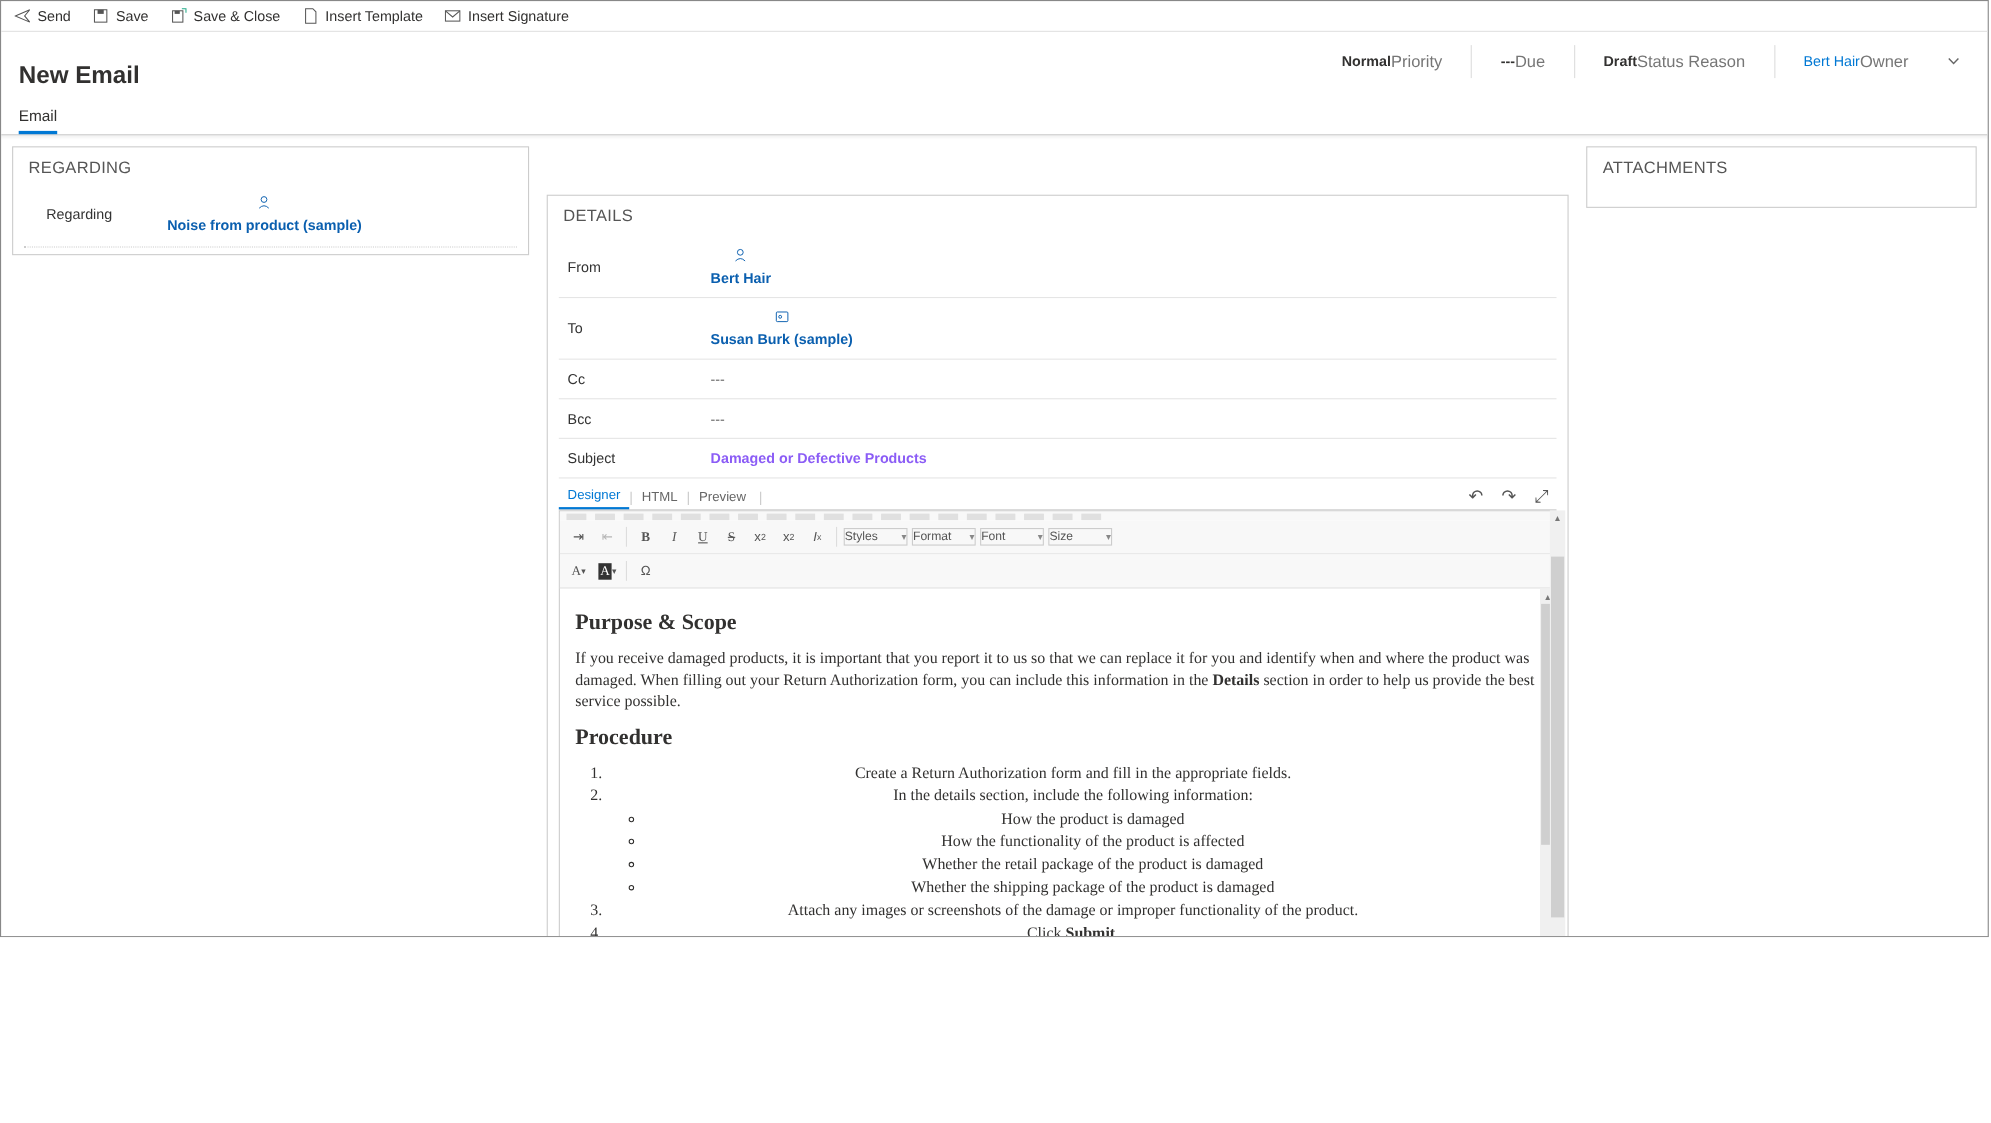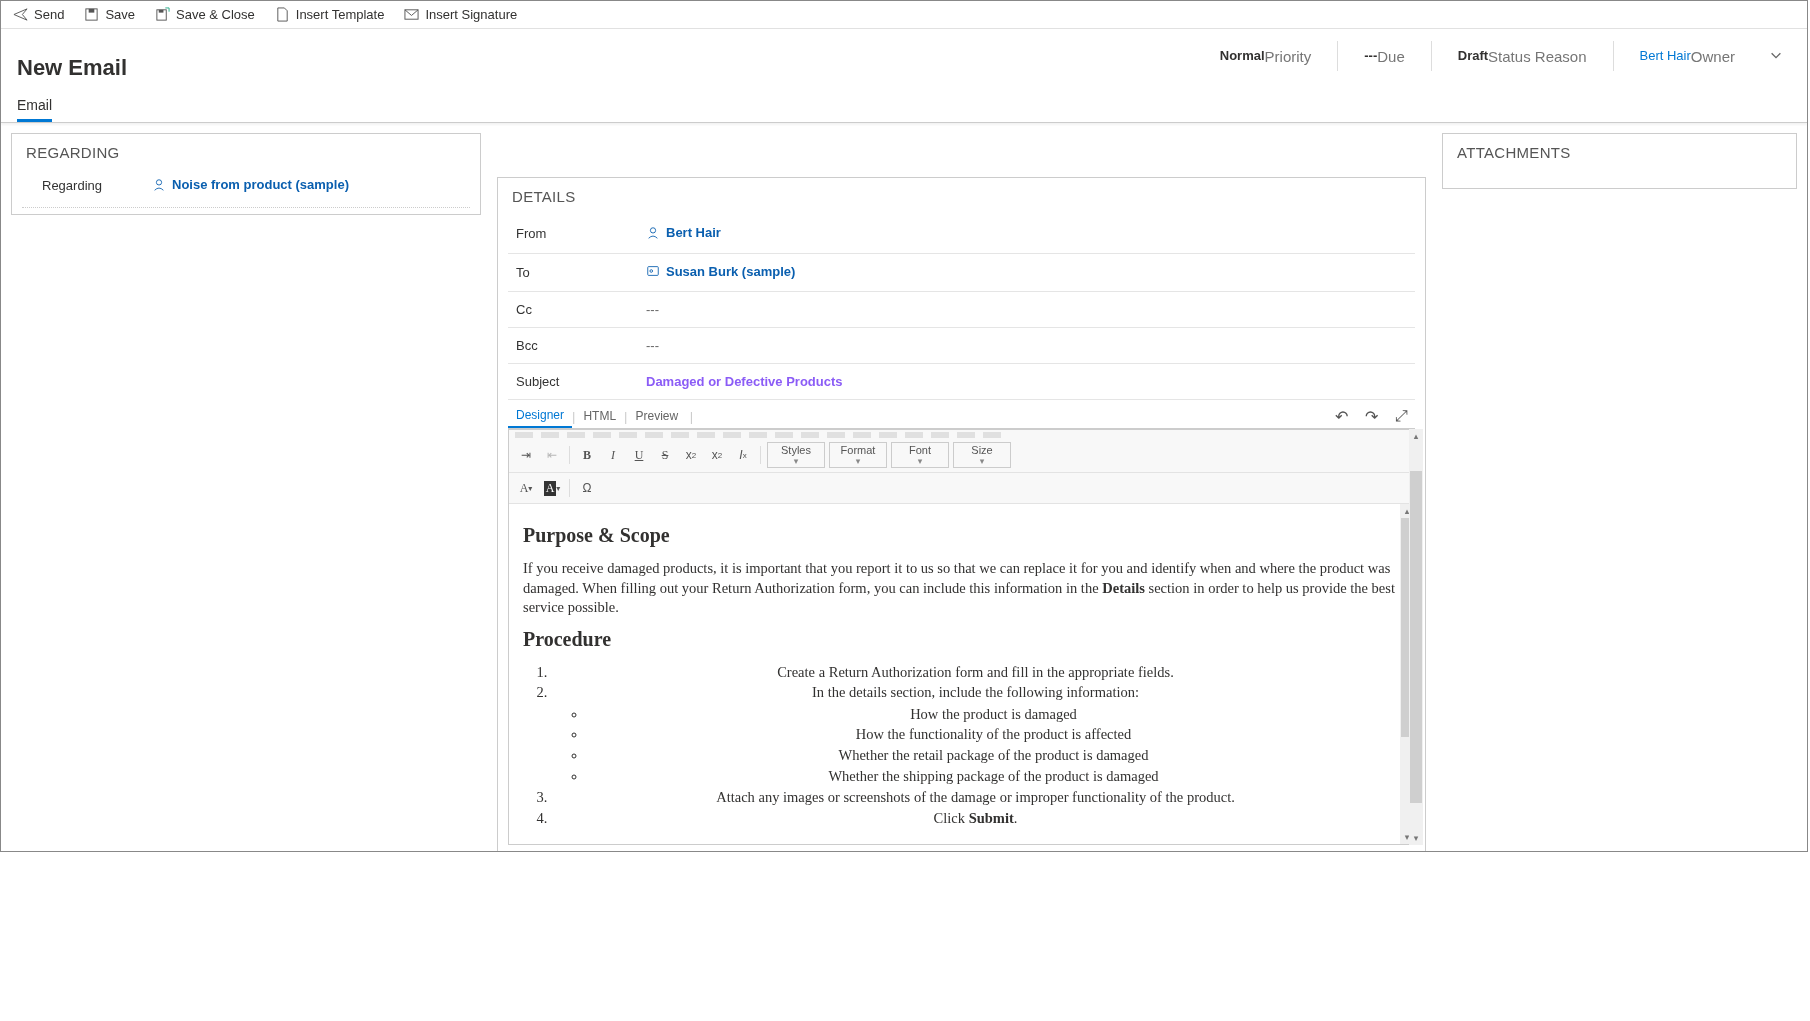--- a/index.html
+++ b/index.html
@@ -33,21 +33,21 @@
     .panel-title { font-size: 15px; padding: 10px 14px; color: #555; letter-spacing: .3px; }
     
     .col-left { width: 470px; display: flex; flex-direction: column; }
     .col-mid { flex: 1; display: flex; flex-direction: column; margin-top: 44px; }
     .col-right { width: 355px; }
     
     .regarding-panel { flex: 0 0 auto; }
     .regarding-row { display: flex; align-items: center; padding: 6px 14px 12px 20px; border-bottom: 1px dotted #ccc; margin: 0 10px 6px 10px; }
     .row-label { width: 110px; font-size: 13px; color: #333; }
     .row-value { flex: 1; }
-    .person-chip { display: inline-flex; align-items: center; gap: 6px; color: #0a5faf; font-size: 13px; font-weight: 600; }
+    .person-chip { display: inline-flex; align-items: center; gap: 6px; color: #0a5faf; font-size: 13px; font-weight: 600; flex-direction: column; }
     .person-chip svg { width: 14px; height: 14px; }
     
     .details-panel { flex: 1; display: flex; flex-direction: column; }
     .details-rows { padding: 0 10px; }
     .details-row { display: flex; align-items: center; padding: 10px 8px; border-bottom: 1px solid #e5e5e5; }
     .details-row .row-label { width: 130px; }
     .details-row .row-value.plain { color: #8b5cf6; font-weight: 600; }
     .details-row .row-value.empty { color: #666; }
     
     
@@ -60,21 +60,21 @@
     
     
     .rt-area { margin: 0 10px; border: 1px solid #ccc; display: flex; flex-direction: column; flex: 1; position: relative; }
     .rt-toolbar-row { display: flex; align-items: center; padding: 4px 6px; background: #f8f8f8; border-bottom: 1px solid #e3e3e3; gap: 4px; flex-wrap: nowrap; overflow: hidden; }
     .rt-btn { width: 22px; height: 22px; display: inline-flex; align-items: center; justify-content: center; color: #555; font-size: 12px; cursor: pointer; }
     .rt-btn.bold { font-weight: 700; font-family: Georgia, serif; }
     .rt-btn.italic { font-style: italic; font-family: Georgia, serif; }
     .rt-btn.underline { text-decoration: underline; font-family: Georgia, serif; }
     .rt-btn.strike { text-decoration: line-through; font-family: Georgia, serif; }
     .rt-sep { width: 1px; height: 18px; background: #ddd; margin: 0 2px; }
-    .rt-dropdown { display: inline-flex; align-items: center; justify-content: space-between; border: 1px solid #ccc; padding: 1px 0; font-size: 11px; color: #555; min-width: 58px; cursor: pointer; flex-direction: column; }
+    .rt-dropdown { display: inline-flex; align-items: center; justify-content: space-between; border: 1px solid #ccc; padding: 1px 0; font-size: 11px; color: #555; min-width: 58px; cursor: pointer; }
     .rt-dropdown .dd-caret { font-size: 9px; color: #888; }
     .rt-row-cutoff { height: 8px; background: #f8f8f8; overflow: hidden; display: flex; align-items: flex-end; padding: 0 6px; gap: 8px; border-bottom: 0; }
     .rt-row-cutoff .stub { width: 18px; height: 6px; background: #bbb; opacity: .4; }
     
     
     .rt-content { flex: 1; overflow: hidden; padding: 12px 14px; font-family: "Times New Roman", serif; font-size: 14.5px; line-height: 1.35; position: relative; }
     .rt-content h2 { font-size: 20px; font-weight: 700; margin: 6px 0 10px 0; }
     .rt-content p { margin: 8px 0; }
     .rt-content ol { margin: 4px 0 4px 28px; text-align: center; }
     .rt-content ul { margin: 2px 0 2px 36px; list-style-type: circle; }

